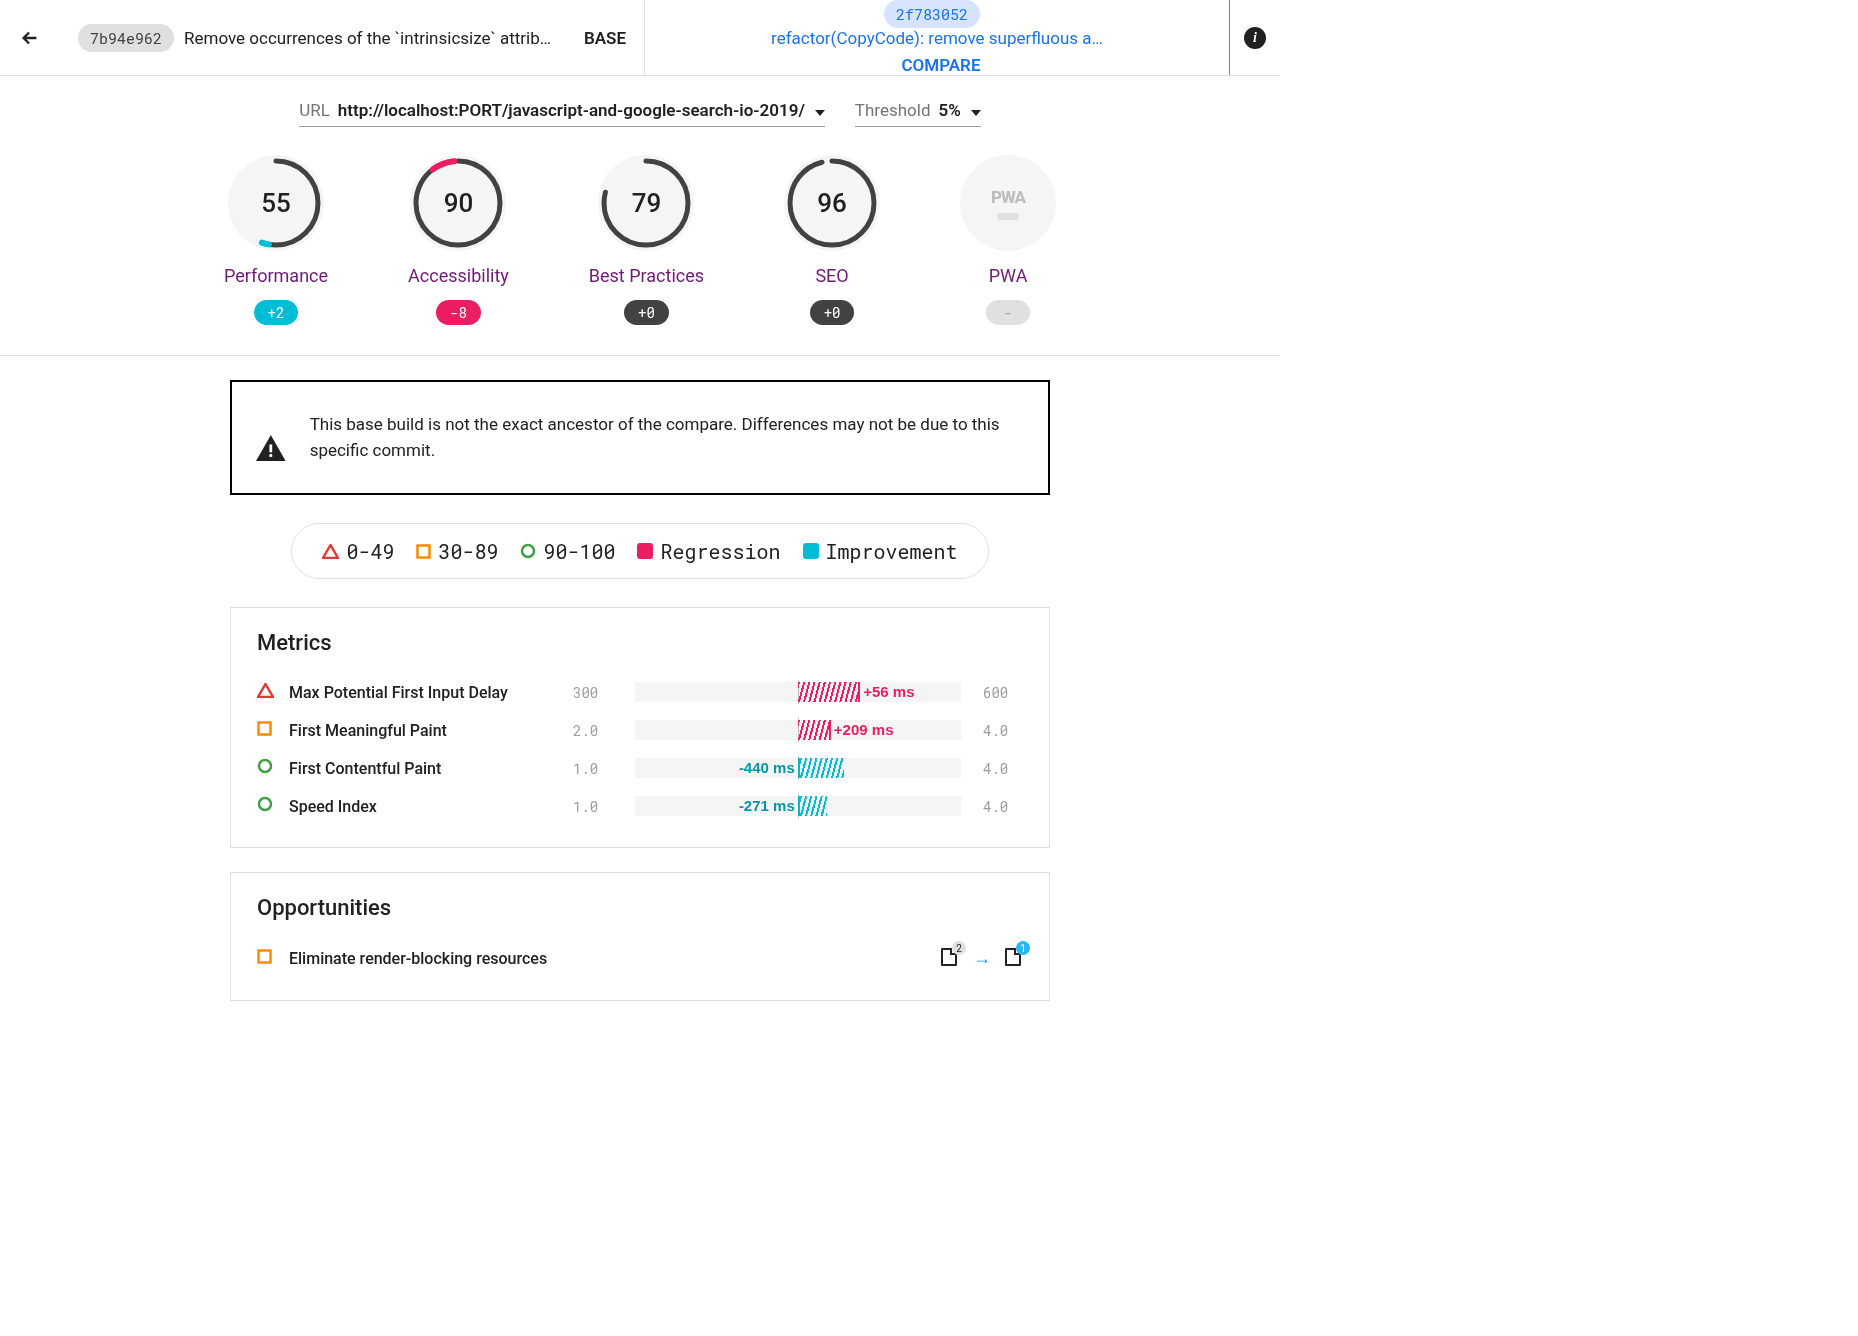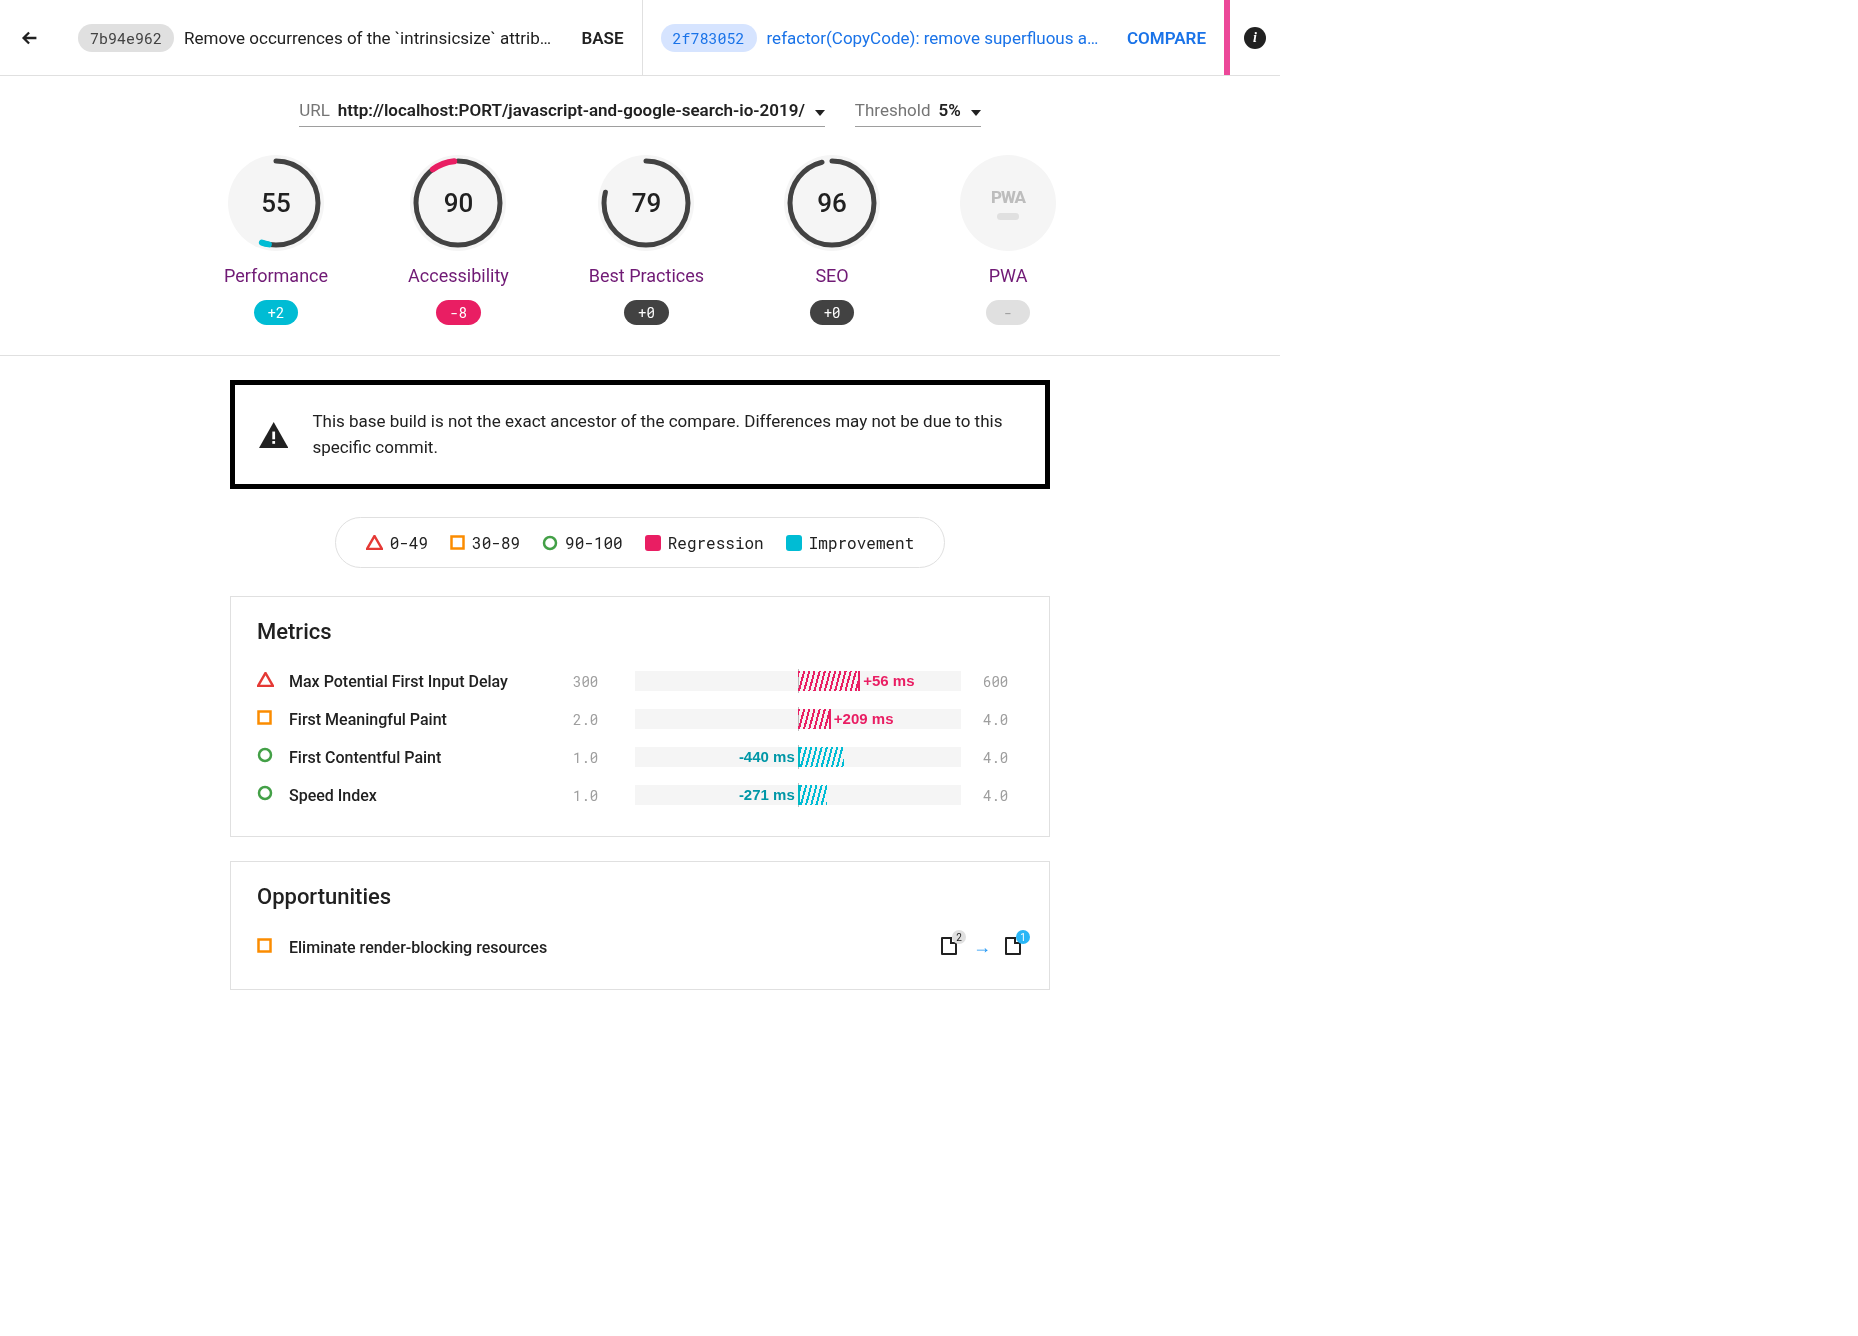--- a/index.html
+++ b/index.html
@@ -1,21 +1,21 @@
 <!DOCTYPE html>
 <html><head>
 <meta charset="utf-8">
 <style>
 * { box-sizing: border-box; margin: 0; padding: 0; }
 body { font-family: -apple-system, BlinkMacSystemFont, "Segoe UI", Roboto, sans-serif; background: #fff; color: #212121; width: 1280px; }
 .header { display: flex; align-items: center; height: 76px; border-bottom: 1px solid #e0e0e0; position: relative; }
 .back-btn { width: 60px; display: flex; align-items: center; justify-content: center; cursor: pointer; }
 .header-section { flex: 1; display: flex; align-items: center; padding: 0 18px; height: 100%; overflow: hidden; }
 .header-section.base { border-right: 1px solid #e0e0e0; }
-.header-section.compare { border-right: 6px solid #ec4899; }
+.header-section.compare { border-right: 1px solid #ec4899; flex-direction: column; }
 .hash-pill { font-family: "Roboto Mono", monospace; font-size: 15px; padding: 4px 12px; border-radius: 14px; margin-right: 10px; white-space: nowrap; }
 .hash-base { background: #e0e0e0; color: #424242; }
 .hash-compare { background: #d6e4ff; color: #1a73e8; }
 .commit-msg { font-size: 17px; color: #212121; white-space: nowrap; overflow: hidden; text-overflow: ellipsis; flex: 1; }
 .commit-msg.compare-msg { color: #1a73e8; }
 .side-label { font-size: 17px; font-weight: 600; margin-left: 8px; white-space: nowrap; }
 .side-label.compare-lbl { color: #1a73e8; }
 .info-btn { width: 50px; display: flex; align-items: center; justify-content: center; }
 .info-circle { width: 22px; height: 22px; border-radius: 50%; background: #212121; color: #fff; display: flex; align-items: center; justify-content: center; font-size: 14px; font-weight: bold; font-family: Georgia, serif; font-style: italic; }
 
@@ -32,24 +32,24 @@
 .gauge-score { position: absolute; inset: 0; display: flex; align-items: center; justify-content: center; font-size: 26px; font-weight: 500; color: #212121; }
 .gauge-pwa { position: absolute; inset: 0; display: flex; flex-direction: column; align-items: center; justify-content: center; gap: 6px; }
 .gauge-label { font-size: 18px; color: #701a75; }
 .delta-pill { font-family: "Roboto Mono", monospace; font-size: 14px; padding: 3px 14px; border-radius: 14px; color: #fff; min-width: 44px; text-align: center; }
 .delta-improve { background: #00bcd4; }
 .delta-regress { background: #e91e63; }
 .delta-neutral { background: #424242; }
 .delta-none { background: #e0e0e0; color: #9e9e9e; }
 
 .content { max-width: 820px; margin: 0 auto; padding: 24px 0; }
-.warning-box { border: 5px solid #000000; padding: 24px 24px; display: flex; align-items: center; gap: 24px; margin-bottom: 28px; }
+.warning-box { border: 2px solid #000000; padding: 30px 24px; display: flex; align-items: flex-end; gap: 24px; margin-bottom: 28px; }
 .warning-text { font-size: 17px; color: #212121; line-height: 1.5; }
 
-.legend-box { border: 1px solid #e0e0e0; border-radius: 30px; padding: 14px 30px; display: flex; justify-content: space-between; align-items: center; gap: 22px; font-family: "Roboto Mono", monospace; font-size: 16px; margin: 0 auto 28px; width: fit-content; }
+.legend-box { border: 1px solid #e0e0e0; border-radius: 30px; padding: 14px 30px; display: flex; justify-content: space-between; align-items: center; gap: 22px; font-family: "Roboto Mono", monospace; font-size: 20px; margin: 0 auto 28px; width: fit-content; }
 .legend-item { display: flex; align-items: center; gap: 7px; }
 .legend-swatch { width: 16px; height: 16px; border-radius: 3px; }
 
 .card { border: 1px solid #e0e0e0; padding: 22px 26px; margin-bottom: 24px; }
 .card-title { font-size: 22px; font-weight: 500; margin-bottom: 18px; }
 .metric-row { display: flex; align-items: center; padding: 9px 0; gap: 14px; }
 .metric-icon { width: 18px; flex-shrink: 0; }
 .metric-name { font-size: 16px; font-weight: 500; width: 270px; }
 .metric-min { font-family: "Roboto Mono", monospace; font-size: 14px; color: #9e9e9e; width: 40px; text-align: left; }
 .metric-bar { flex: 1; height: 20px; background: #f5f5f5; position: relative; margin: 0 8px; }

